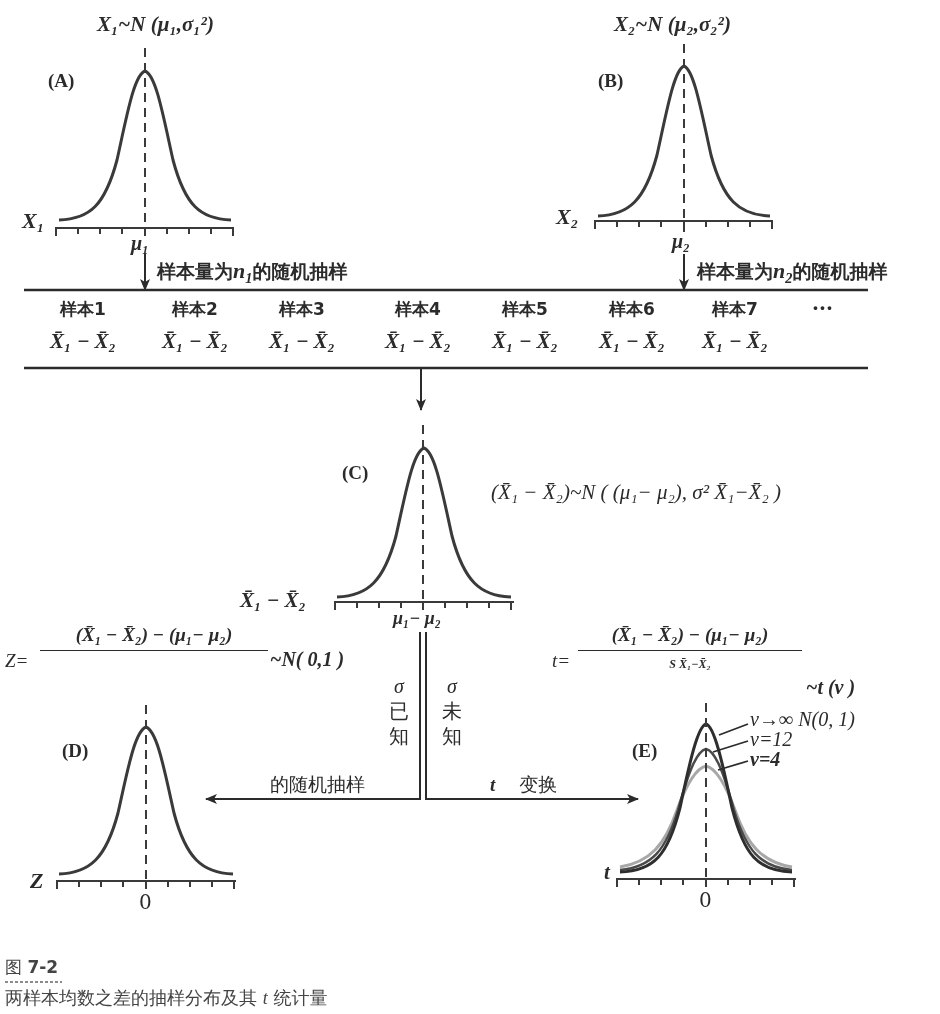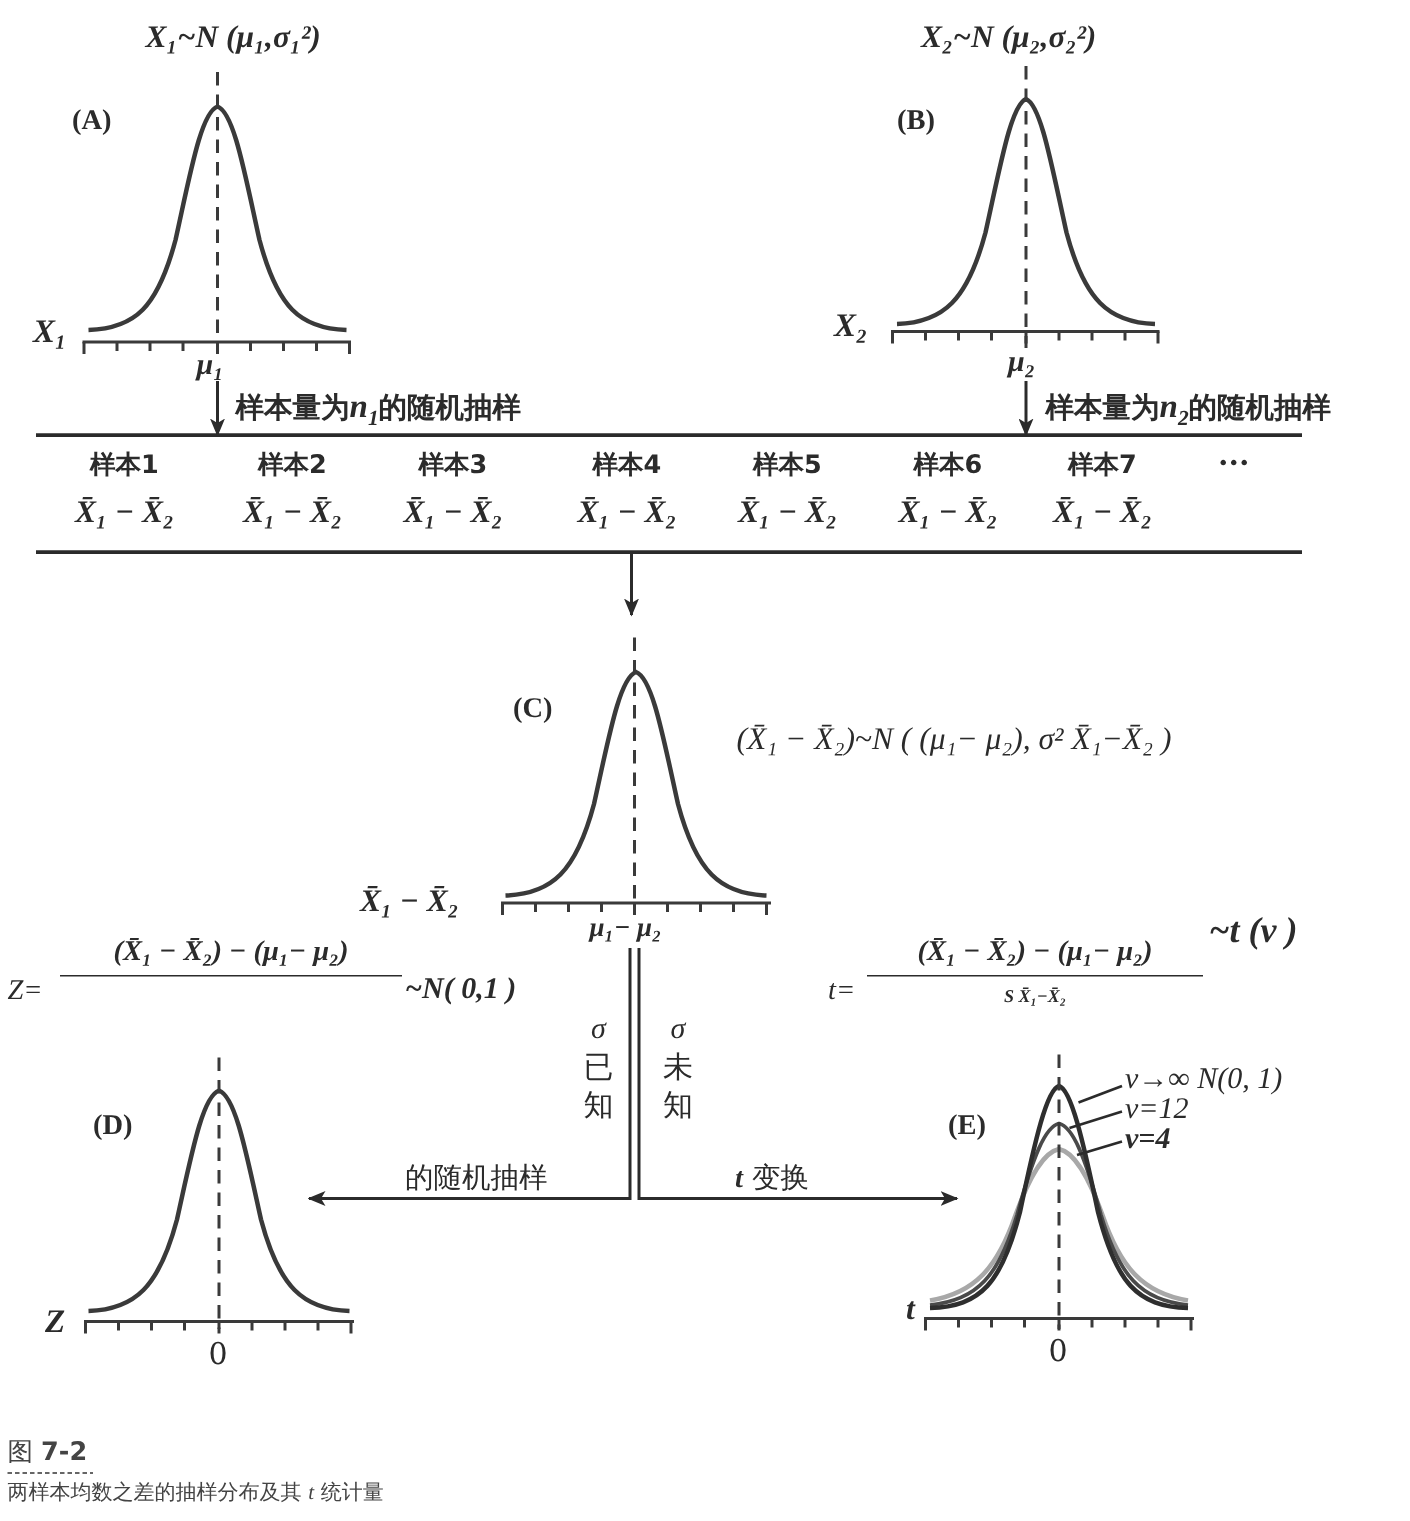--- a/index.html
+++ b/index.html
@@ -9,21 +9,21 @@
   .t { position: absolute; white-space: nowrap; }
   .math { font-family: "Liberation Serif", "DejaVu Serif", serif; font-style: italic; font-weight: bold; }
   .cjk { font-family: "DejaVu Sans", "Liberation Sans", sans-serif; font-weight: bold; }
   .lbl { font-family: "Liberation Serif", serif; font-weight: bold; font-size: 19px; }
   sub, sup { font-size: 65%; }
   .frac { position: absolute; text-align: center; }
   .frac .num { display: block; padding: 0 4px 4px; }
   .frac .bar { display: block; border-top: 1.5px solid #2b2b2b; }
   .frac .den { display: block; padding-top: 6px; }
   .caption-fig { font-family: "DejaVu Sans", sans-serif; font-size: 17px; color: #444; }
-  .caption-text { font-family: "DejaVu Sans", sans-serif; font-size: 14px; color: #444; }
+  .caption-text { font-family: "DejaVu Sans", sans-serif; font-size: 18px; color: #444; }
   .sample { font-size: 18px; text-align: center; width: 100px; }
   .sample .name { display: block; font-family: "DejaVu Sans", sans-serif; font-weight: bold; font-size: 17px; }
   .sample .diff { display: block; margin-top: 8px; font-family: "Liberation Serif", serif; font-style: italic; font-weight: bold; font-size: 21px; }
   .vert { font-family: "DejaVu Sans", sans-serif; font-size: 20px; line-height: 25px; text-align: center; width: 24px; }
   .vert .sig { font-family: "Liberation Serif", serif; font-style: italic; font-size: 20px; }
 </style>
 </head>
 <body>
 
 <svg width="940" height="1014" viewBox="0 0 940 1014">
@@ -200,36 +200,36 @@
   <span class="bar"></span>
 </div>
 <div class="t math" style="left:270px; top:648px; font-size:20px;">~N( 0,1 )</div>
 
 <div class="t math" style="left:552px; top:650px; font-size:19px; font-weight:normal;">t=</div>
 <div class="frac math" style="left:578px; top:624px; width:224px; font-size:19px;">
   <span class="num">(X̄₁ − X̄₂) − (μ₁− μ₂)</span>
   <span class="bar"></span>
   <span class="den" style="font-size:12px;">S X̄₁−X̄₂</span>
 </div>
-<div class="t math" style="left:806px; top:608px; font-size:24px;">~t (ν )</div>
+<div class="t math" style="left:806px; top:676px; font-size:20px;">~t (ν )</div>
 
 <div class="t vert" style="left:387px; top:674px;">
   <div class="sig">σ</div>
   <div>已</div>
   <div>知</div>
 </div>
 <div class="t vert" style="left:440px; top:674px;">
   <div class="sig">σ</div>
   <div>未</div>
   <div>知</div>
 </div>
 <div class="t cjk" style="left:270px; top:772px; font-size:19px; font-weight:normal;">的随机抽样</div>
 <div class="t" style="left:490px; top:772px; font-size:19px;">
   <span class="math">t</span>
-  <span class="cjk" style="font-weight:normal;">变换</span>
+  <span class="cjk" style="font-weight:normal;margin-left:18px;">变换</span>
 </div>
 
 <div class="t lbl" style="left:62px; top:740px;">(D)</div>
 <div class="t math" style="left:30px; top:868px; font-size:22px;">Z</div>
 <div class="t" style="left:139px; top:890px; font-size:20px;">0</div>
 
 <div class="t lbl" style="left:632px; top:740px;">(E)</div>
 <div class="t math" style="left:604px; top:860px; font-size:21px;">t</div>
 <div class="t" style="left:699px; top:888px; font-size:20px;">0</div>
 <div class="t math" style="left:750px; top:708px; font-size:20px; font-weight:normal;">ν→∞ N(0,  1)</div>

